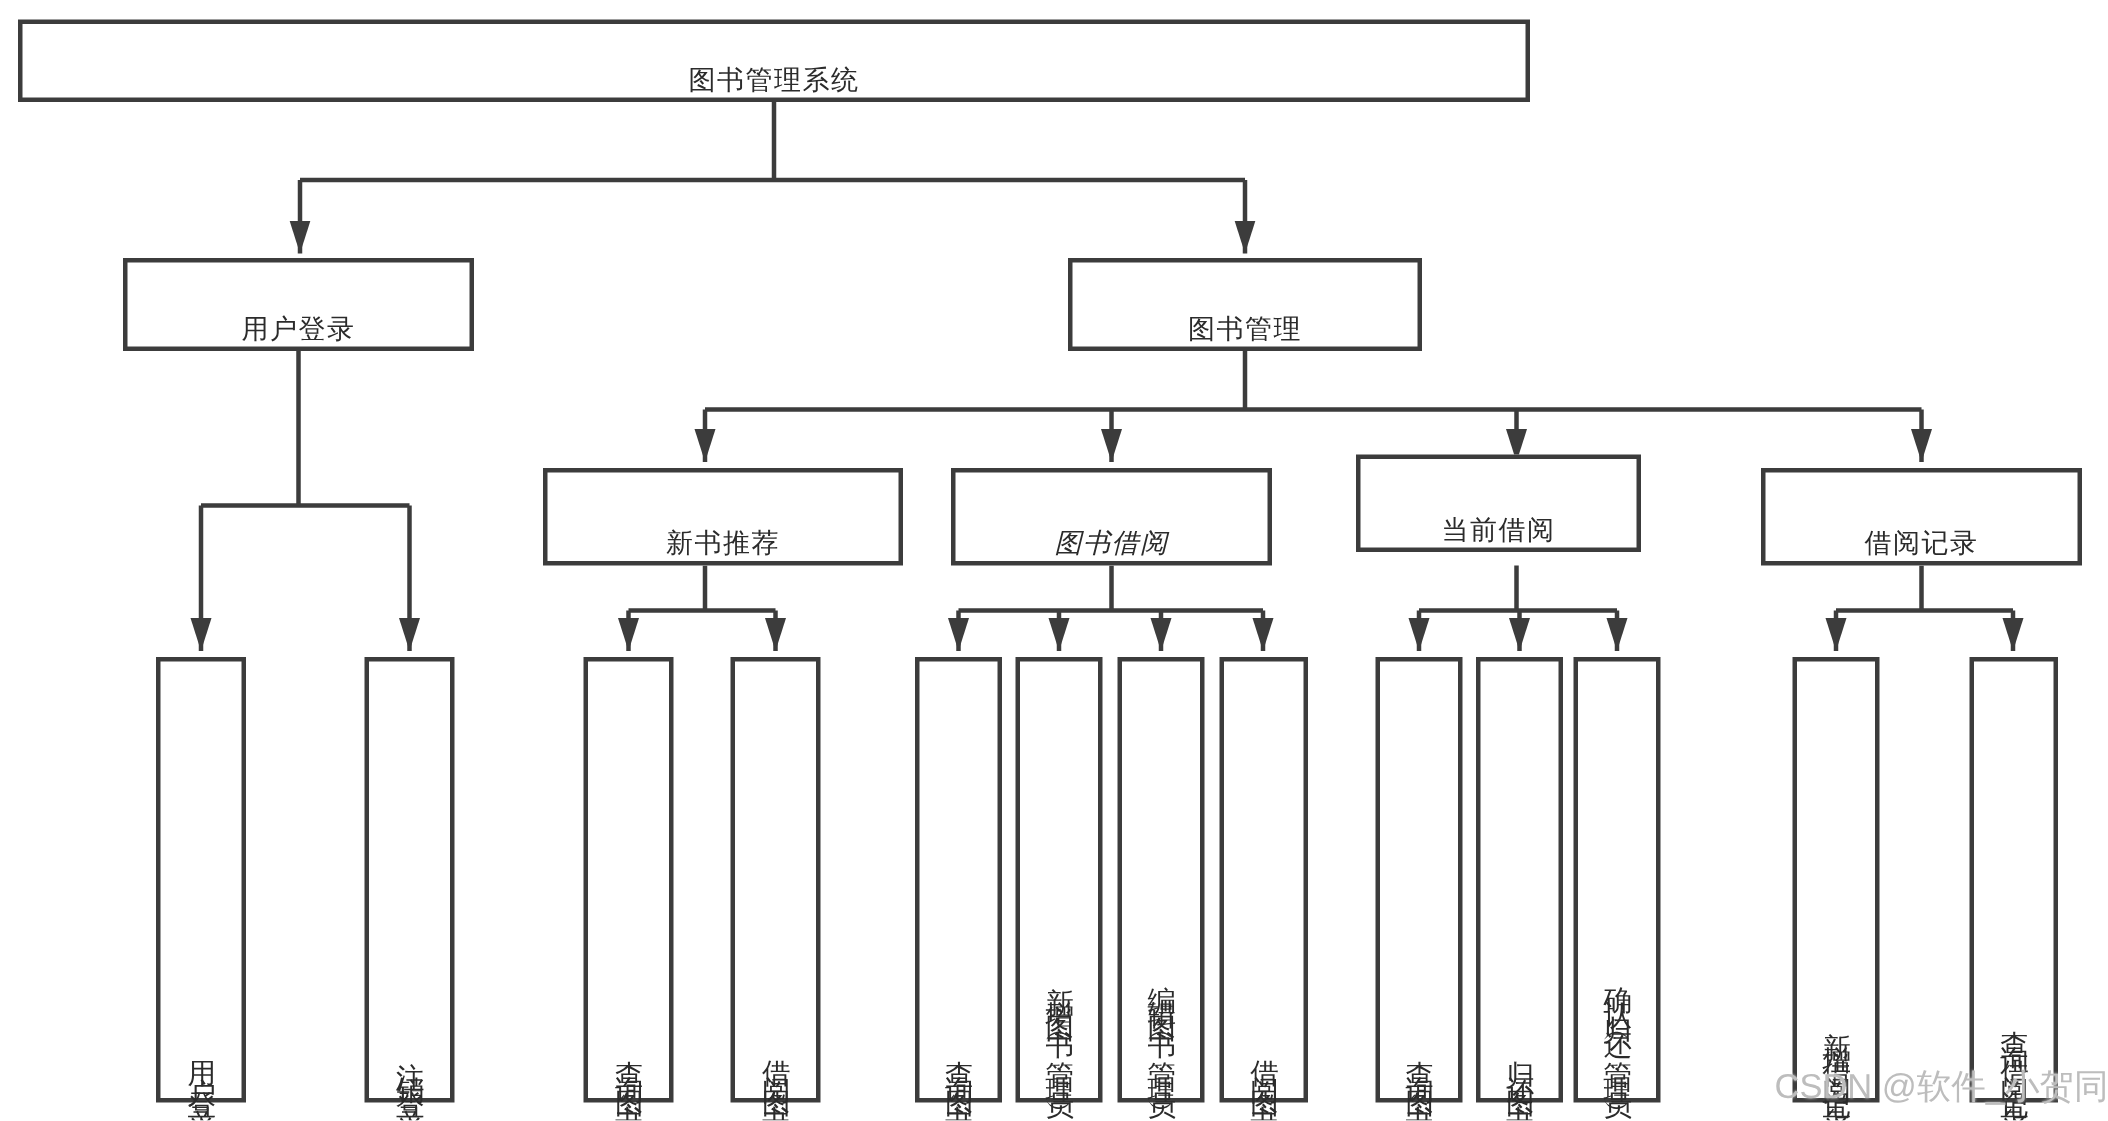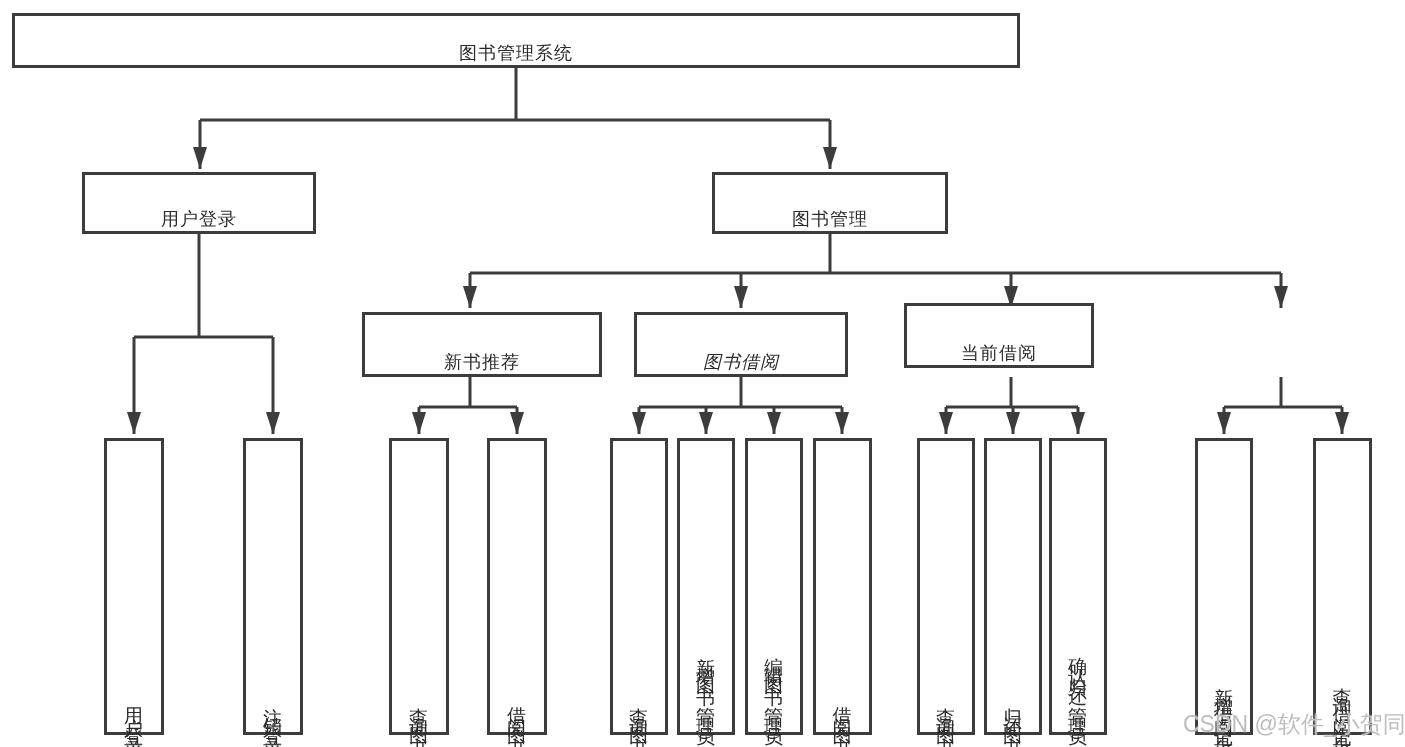--- a/index.html
+++ b/index.html
@@ -100,20 +100,23 @@
 
   <div class="node" style="left:362px;top:312px;width:240px;height:65px;">
     <span class="h-label">新书推荐</span>
   </div>
   <div class="node" style="left:634px;top:312px;width:214px;height:65px;font-style:italic;">
     <span class="h-label">图书借阅</span>
   </div>
   <div class="node" style="left:904px;top:303px;width:190px;height:65px;">
     <span class="h-label">当前借阅</span>
   </div>
+  <div class="node" style="left:1174px;top:312px;width:214px;height:65px;">
+    <span class="h-label">借阅记录</span>
+  </div>
 
   <div class="node leaf" style="left:104px;top:438px;width:60px;height:297px;">
     <span class="v-label">用户登录</span>
   </div>
   <div class="node leaf" style="left:243px;top:438px;width:60px;height:297px;">
     <span class="v-label">注销登录</span>
   </div>
 
   <div class="node leaf" style="left:389px;top:438px;width:60px;height:297px;">
     <span class="v-label">查询图书</span>

